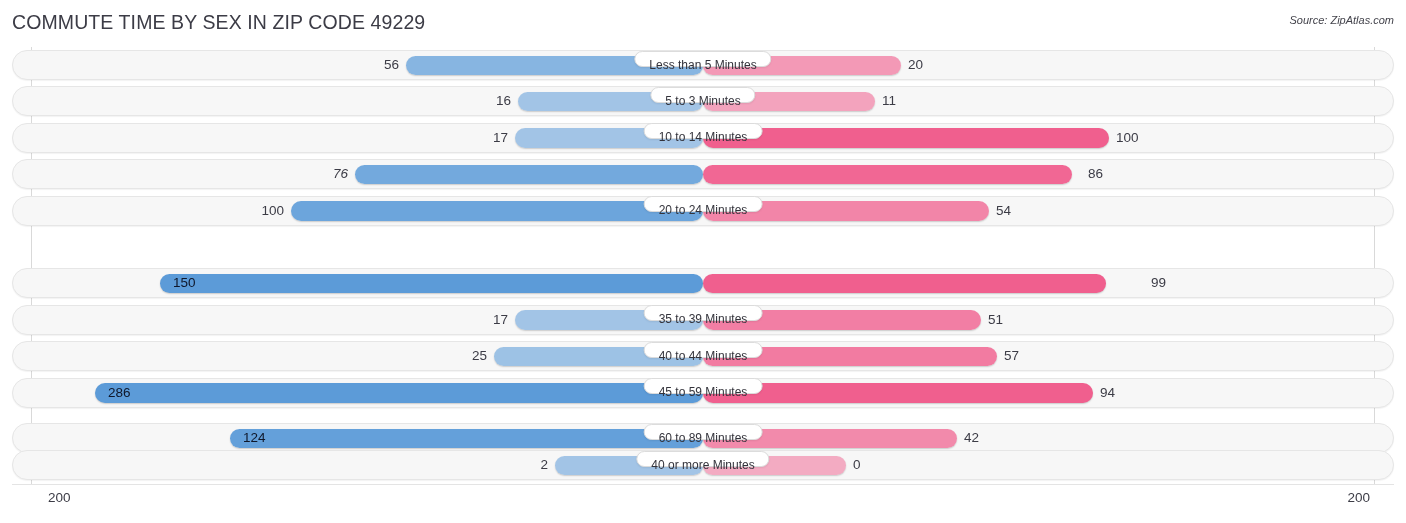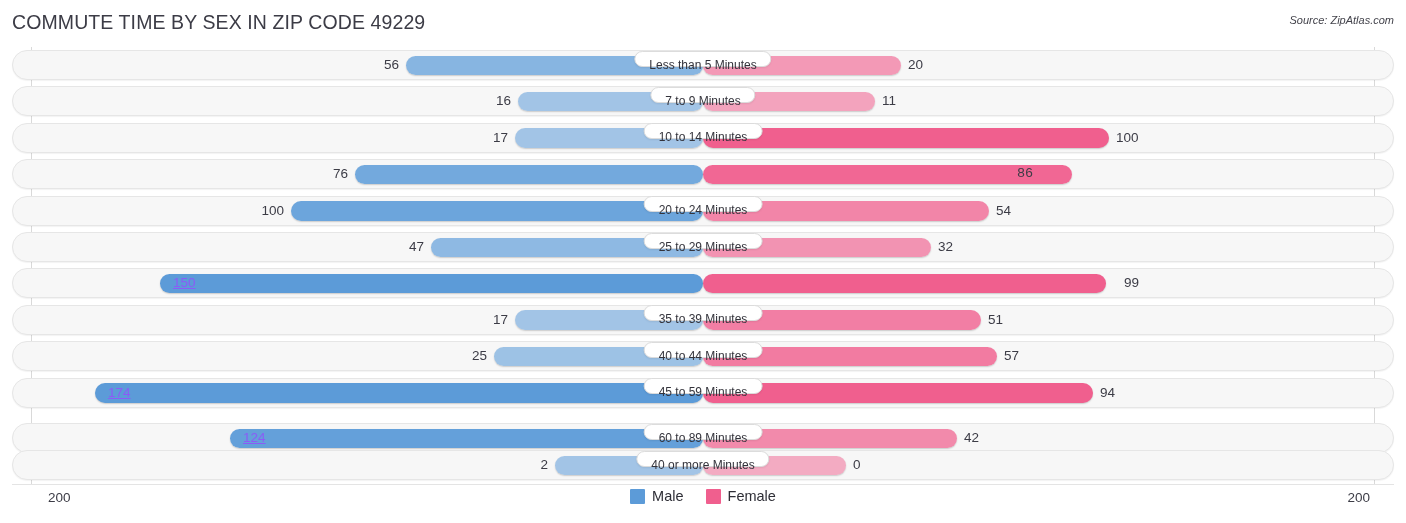--- a/index.html
+++ b/index.html
@@ -49,21 +49,21 @@
     border-radius: 10px;
   }
   .bar-male   { right: 703px; background: #5c9bd8; box-shadow: 0 1px 1.5px rgba(0,0,0,.18); }
   .bar-female { left: 703px;  background: #f05f8e; box-shadow: 0 1px 1.5px rgba(0,0,0,.18); }
 
   .val {
     position: absolute; top: 9px; font-size: 13.5px; color: #3c3c46;
     line-height: 18px; white-space: nowrap;
   }
   .val-out-l { text-align: left; }
-  .val-in    { color: #8b5cf6; text-decoration: underline; }
+  .val-in    { color: #0f172a; }
 
   .pill {
     position: absolute; top: 3.5px; left: 50%; transform: translateX(-50%);
     height: 16px; line-height: 26px;
     padding: 0 14px;
     background: #ffffff;
     border: 1px solid #dcdcdc;
     border-radius: 14px;
     font-size: 12px; color: #33333b;
     white-space: nowrap;
@@ -109,59 +109,51 @@
         <div class="val val-out-l" style="right: 1007px;">56</div>
         <div class="val" style="left: 908px;">20</div>
         <div class="pill">Less than 5 Minutes</div>
       </div>
       <div class="row" style="top: 36.4px;">
         <div class="track"></div>
         <div class="bar bar-male" style="width: 185px; background: rgba(92, 155, 216, 0.55);"></div>
         <div class="bar bar-female" style="width: 172px; background: rgba(240, 95, 142, 0.55);"></div>
         <div class="val val-out-l" style="right: 895px;">16</div>
         <div class="val" style="left: 882px;">11</div>
-        <div class="pill">7 to 9 Minutes</div>
+        <div class="pill">5 to 3 Minutes</div>
       </div>
       <div class="row" style="top: 72.8px;">
         <div class="track"></div>
         <div class="bar bar-male" style="width: 188px; background: rgba(92, 155, 216, 0.55);"></div>
         <div class="bar bar-female" style="width: 406px; background: rgb(240, 95, 142);"></div>
         <div class="val val-out-l" style="right: 898px;">17</div>
         <div class="val" style="left: 1116px;">100</div>
         <div class="pill">10 to 14 Minutes</div>
       </div>
       <div class="row" style="top: 109.2px;">
         <div class="track"></div>
         <div class="bar bar-male" style="width: 348px; background: rgba(92, 155, 216, 0.85);"></div>
         <div class="bar bar-female" style="width: 369px; background: rgba(240, 95, 142, 0.95);"></div>
-        <div class="val val-out-l" style="right: 1058px;">76</div>
-        <div class="val" style="left: 1017px; font-family: Liberation Mono, monospace;">86</div>
+        <div class="val val-out-l" style="right: 1058px; font-style: italic;">76</div>
+        <div class="val" style="left: 1088px;">86</div>
       </div>
       <div class="row" style="top: 145.6px;">
         <div class="track"></div>
         <div class="bar bar-male" style="width: 412px; background: rgba(92, 155, 216, 0.9);"></div>
         <div class="bar bar-female" style="width: 286px; background: rgba(240, 95, 142, 0.75);"></div>
         <div class="val val-out-l" style="right: 1122px;">100</div>
         <div class="val" style="left: 996px;">54</div>
         <div class="pill">20 to 24 Minutes</div>
       </div>
-      <div class="row" style="top: 182px;">
-        <div class="track"></div>
-        <div class="bar bar-male" style="width: 272px; background: rgba(92, 155, 216, 0.68);"></div>
-        <div class="bar bar-female" style="width: 228px; background: rgba(240, 95, 142, 0.66);"></div>
-        <div class="val val-out-l" style="right: 982px;">47</div>
-        <div class="val" style="left: 938px;">32</div>
-        <div class="pill">25 to 29 Minutes</div>
-      </div>
       <div class="row" style="top: 218.4px;">
         <div class="track"></div>
         <div class="bar bar-male" style="width: 543px; background: rgb(92, 155, 216);"></div>
         <div class="bar bar-female" style="width: 403px; background: rgb(240, 95, 142);"></div>
         <div class="val val-in" style="left: 173px;">150</div>
-        <div class="val" style="left: 1124px;">99</div>
+        <div class="val" style="left: 1151px;">99</div>
       </div>
       <div class="row" style="top: 254.8px;">
         <div class="track"></div>
         <div class="bar bar-male" style="width: 188px; background: rgba(92, 155, 216, 0.55);"></div>
         <div class="bar bar-female" style="width: 278px; background: rgba(240, 95, 142, 0.8);"></div>
         <div class="val val-out-l" style="right: 898px;">17</div>
         <div class="val" style="left: 988px;">51</div>
         <div class="pill">35 to 39 Minutes</div>
       </div>
       <div class="row" style="top: 291.2px;">
@@ -169,21 +161,21 @@
         <div class="bar bar-male" style="width: 209px; background: rgba(92, 155, 216, 0.58);"></div>
         <div class="bar bar-female" style="width: 294px; background: rgba(240, 95, 142, 0.82);"></div>
         <div class="val val-out-l" style="right: 919px;">25</div>
         <div class="val" style="left: 1004px;">57</div>
         <div class="pill">40 to 44 Minutes</div>
       </div>
       <div class="row" style="top: 327.6px;">
         <div class="track"></div>
         <div class="bar bar-male" style="width: 608px; background: rgb(92, 155, 216);"></div>
         <div class="bar bar-female" style="width: 390px; background: rgb(240, 95, 142);"></div>
-        <div class="val val-in" style="left: 108px;">174</div>
+        <div class="val val-in" style="left: 108px;">286</div>
         <div class="val" style="left: 1100px;">94</div>
         <div class="pill">45 to 59 Minutes</div>
       </div>
       <div class="row" style="top: 373px;">
         <div class="track"></div>
         <div class="bar bar-male" style="width: 473px; background: rgba(92, 155, 216, 0.95);"></div>
         <div class="bar bar-female" style="width: 254px; background: rgba(240, 95, 142, 0.72);"></div>
         <div class="val val-in" style="left: 243px;">124</div>
         <div class="val" style="left: 964px;">42</div>
         <div class="pill">60 to 89 Minutes</div>
@@ -196,24 +188,14 @@
         <div class="val" style="left: 853px;">0</div>
         <div class="pill">40 or more Minutes</div>
       </div>
     </div>
 
   <div class="footer-rule"></div>
 
   <div class="axis-tick tick-left">200</div>
   <div class="axis-tick tick-right">200</div>
 
-  <div class="legend" id="legend">
-      <div class="legend-item">
-        <span class="swatch" style="background: rgb(92, 155, 216);"></span>
-        <span class="legend-label">Male</span>
-      </div>
-      <div class="legend-item">
-        <span class="swatch" style="background: rgb(240, 95, 142);"></span>
-        <span class="legend-label">Female</span>
-      </div>
-    </div>
 
 </div>
 
 </body></html>

